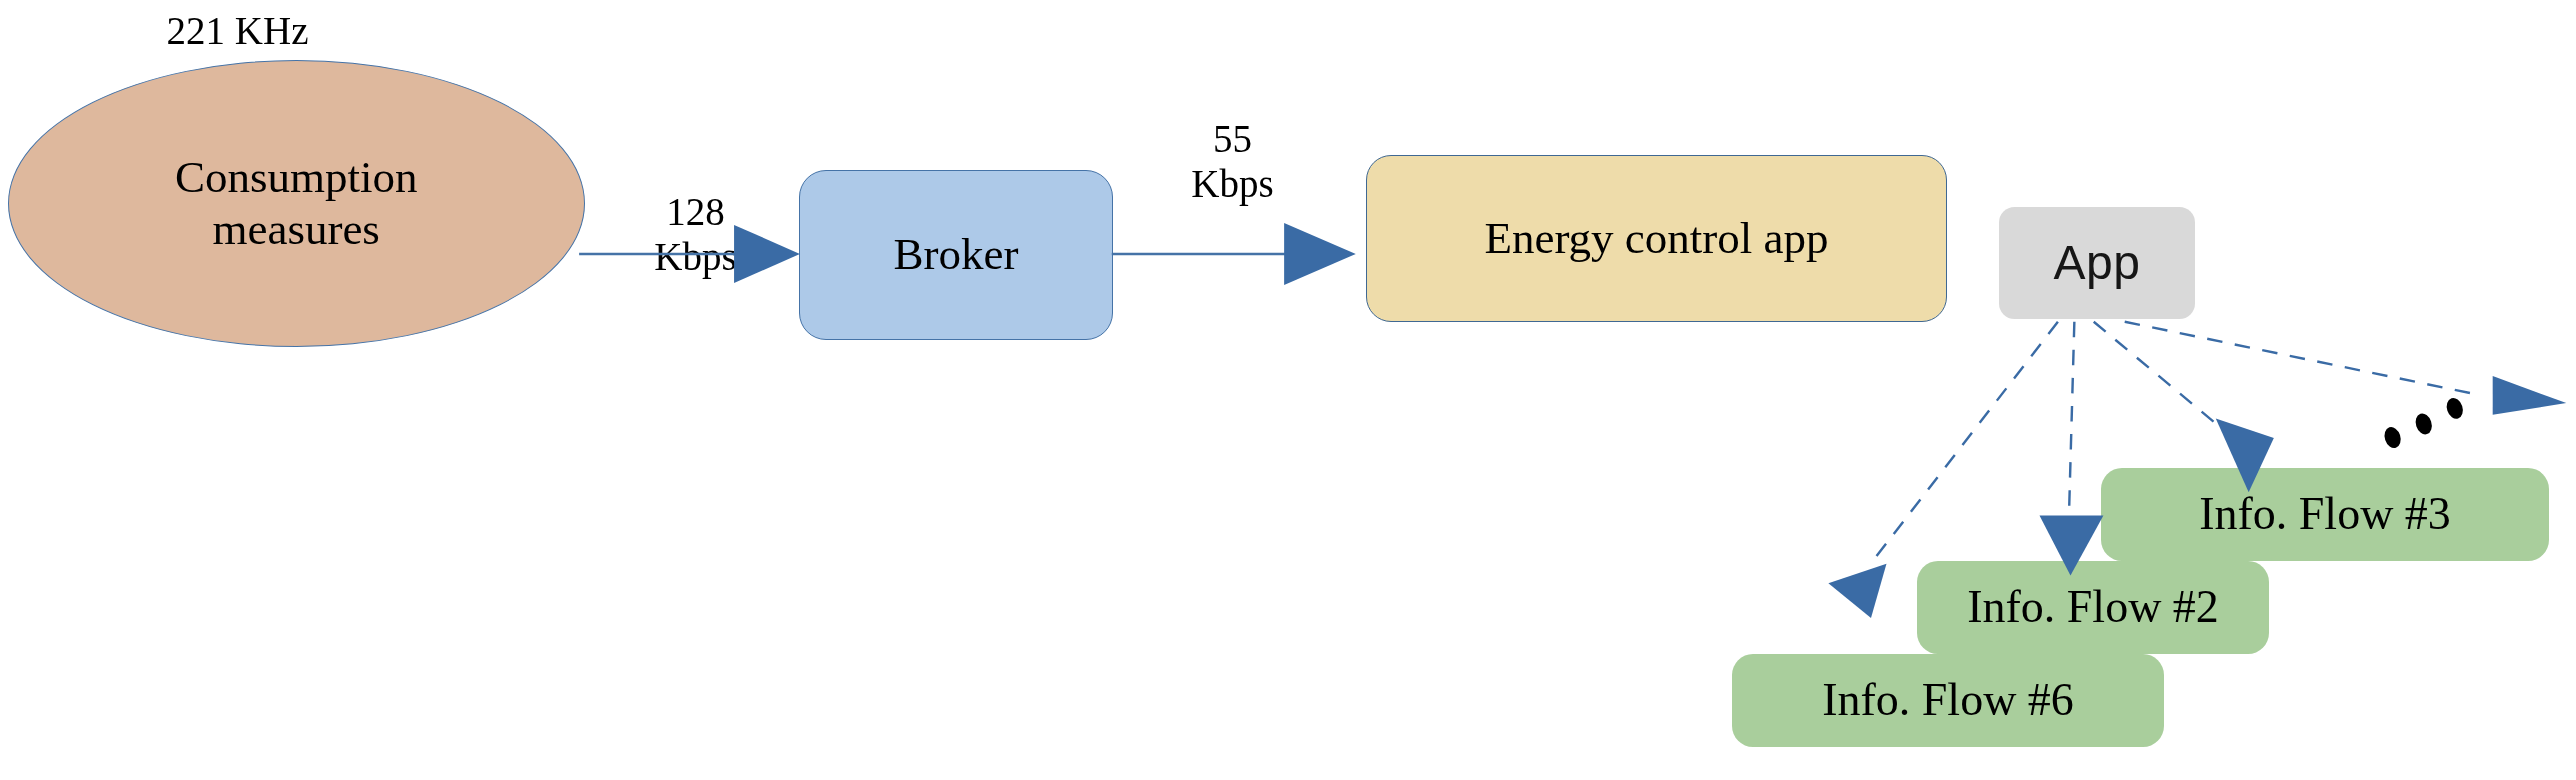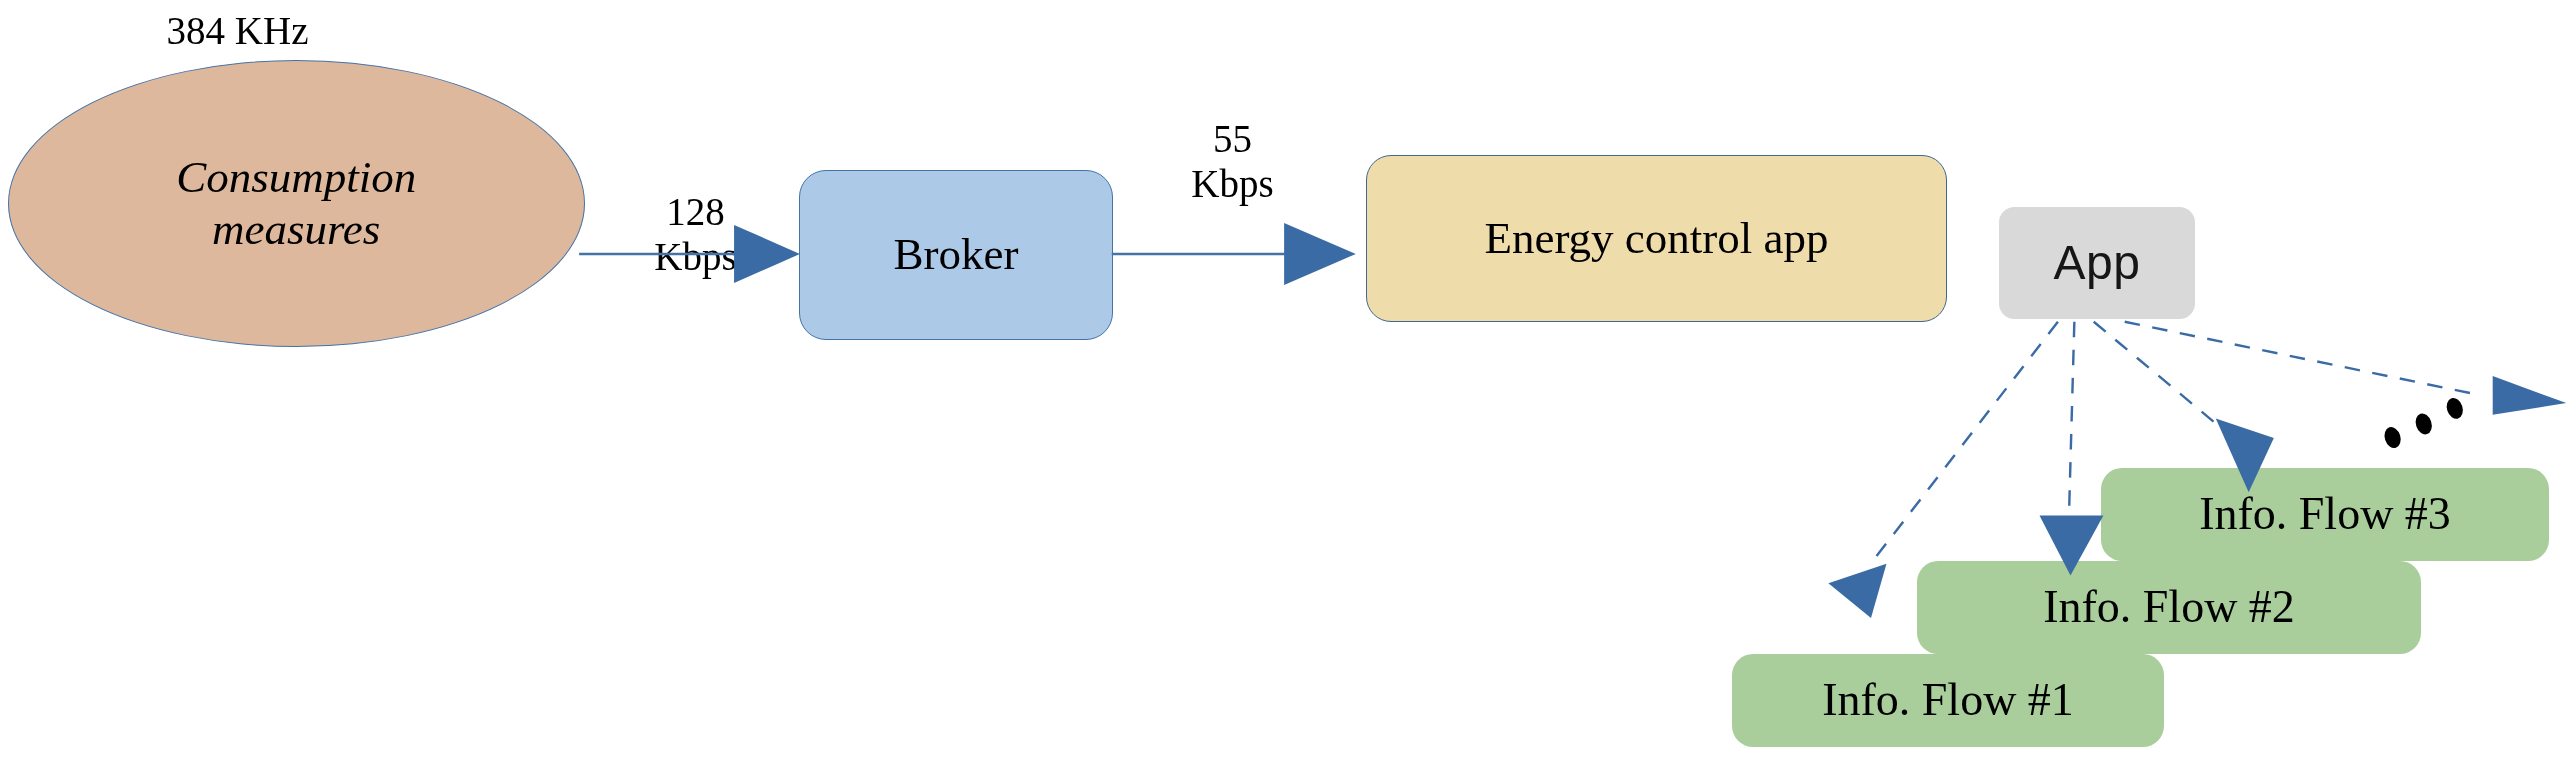--- a/index.html
+++ b/index.html
@@ -33,21 +33,20 @@
     width: 577px;
     height: 287px;
     border-radius: 50%;
     background: #deb89d;
     border: 1.5px solid #4573a7;
     font-size: 45px;
   }
   #ellipse-consumption .label-2line {
     white-space: pre-line;
     padding: 0 39px;
-    font-style: italic;
   }
 
   
   #box-broker {
     left: 799px;
     top: 170px;
     width: 314px;
     height: 170px;
     border-radius: 27px;
     background: #adc9e8;
@@ -92,21 +91,21 @@
   #info-flow-3 {
     left: 2101px;
     top: 468px;
     width: 448px;
     height: 93px;
     z-index: 5;
   }
   #info-flow-2 {
     left: 1917px;
     top: 561px;
-    width: 504px;
+    width: 352px;
     height: 93px;
     z-index: 6;
   }
   #info-flow-1 {
     left: 1732px;
     top: 654px;
     width: 432px;
     height: 93px;
     z-index: 7;
   }
@@ -181,21 +180,21 @@
     <line x1="2194" y1="332" x2="2562" y2="408" stroke="#3a6ba5" stroke-width="2.5" stroke-dasharray="16 13"></line>
     <polygon points="2574,388 2650,416 2574,428" fill="#3a6ba5"></polygon>
   </svg>
 
   <svg class="ellipsis-dots" viewBox="0 0 110 70" xmlns="http://www.w3.org/2000/svg">
     <ellipse cx="16" cy="52" rx="8" ry="11" fill="#000000" transform="rotate(-18 16 52)"></ellipse>
     <ellipse cx="48" cy="38" rx="8" ry="11" fill="#000000" transform="rotate(-18 48 38)"></ellipse>
     <ellipse cx="80" cy="22" rx="8" ry="11" fill="#000000" transform="rotate(-18 80 22)"></ellipse>
   </svg>
 
-  <div class="edge-label" id="label-384">384 KHz</div>
+  <div class="edge-label" id="label-384">221 KHz</div>
 
   <div class="edge-label" id="label-128">128
 Kbps</div>
 
   <div class="edge-label" id="label-38">55
 Kbps</div>
 
   <div class="node" id="ellipse-consumption">
     <span class="label-2line">Consumption
 measures</span>
@@ -215,17 +214,17 @@
 
   <div class="node info-flow" id="info-flow-3">
     <span>Info. Flow #3</span>
   </div>
 
   <div class="node info-flow" id="info-flow-2">
     <span>Info. Flow #2</span>
   </div>
 
   <div class="node info-flow" id="info-flow-1">
-    <span>Info. Flow #1</span>
+    <span>Info. Flow #6</span>
   </div>
 
 </div>
 
 
 </body></html>

